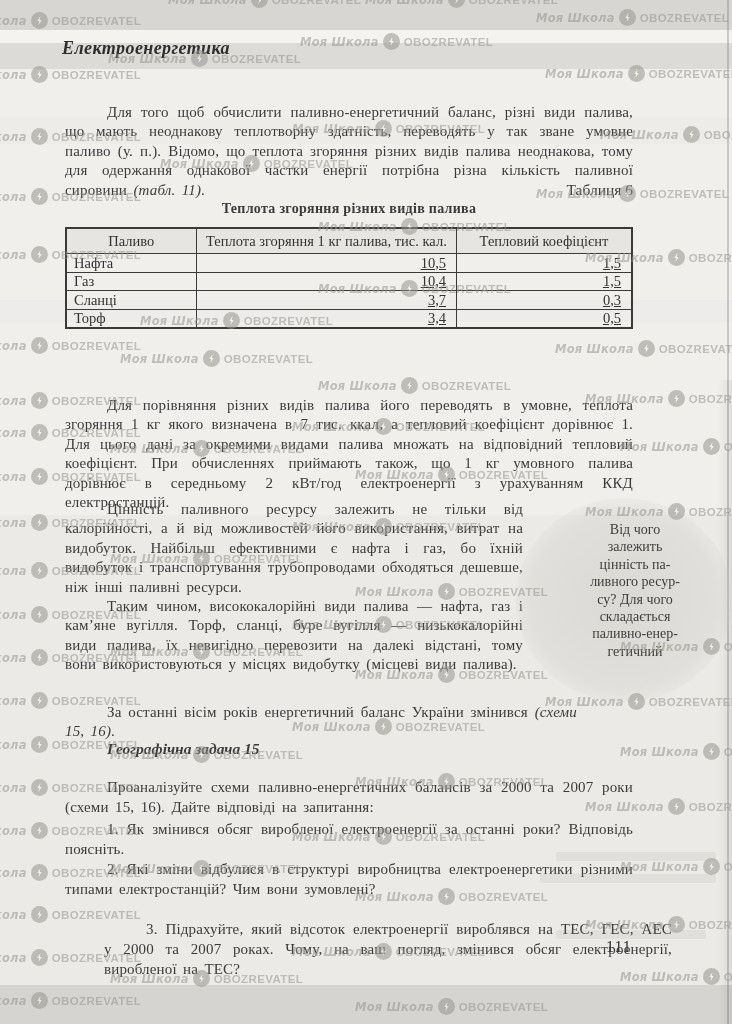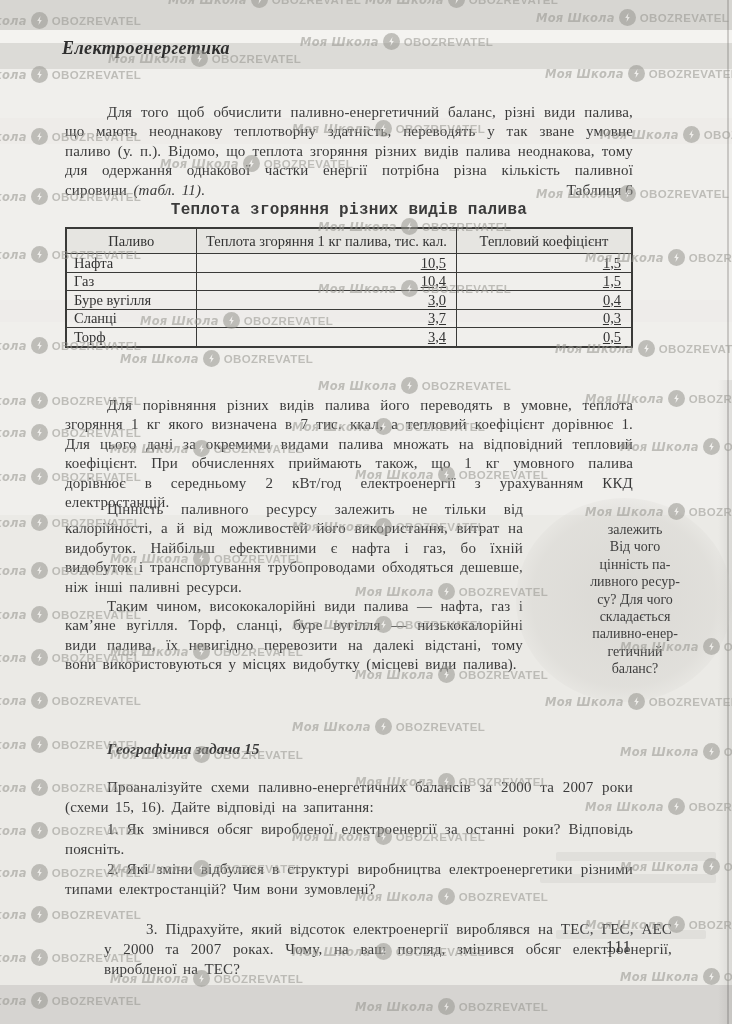--- a/index.html
+++ b/index.html
@@ -20,21 +20,21 @@
   .page-edge{position:absolute;top:0;right:3px;width:2px;height:100%;background:rgba(100,98,94,.28);}
   .edge-shadow{position:absolute;top:380px;right:0;width:14px;height:644px;
     background:linear-gradient(to right,rgba(0,0,0,0),rgba(0,0,0,.07));}
 
   
   .abs{position:absolute;}
   .chapter-title{left:62px;top:38px;font-size:18px;font-weight:bold;font-style:italic;color:#2e2e2e;letter-spacing:.4px;}
   .para{font-size:15px;line-height:19.4px;text-align:justify;text-indent:42px;word-spacing:2.5px;letter-spacing:.15px;}
   .p-intro{left:65px;top:88px;width:568px;}
   .table-label{left:65px;top:181px;width:568px;text-align:right;font-size:15.5px;}
-  .table-caption{left:65px;top:201px;width:568px;text-align:center;font-weight:bold;font-size:16px;letter-spacing:.3px;font-family:Liberation Mono, monospace;}
+  .table-caption{left:65px;top:201px;width:568px;text-align:center;font-weight:bold;font-size:14px;letter-spacing:.3px;}
   .fuel-table{left:65px;top:227px;width:568px;border-collapse:collapse;font-size:14.5px;color:#333;
     border:2px solid #3a3a38;}
   .fuel-table th{border:1px solid #3a3a38;background:#e6e5e1;font-weight:normal;height:24px;padding:0 3px;text-align:center;}
   .fuel-table td{border:1px solid #3a3a38;height:17.5px;padding:0 10px;line-height:1;}
   .fuel-table td.c1{text-align:left;padding-left:7px;}
   .fuel-table td.num{text-align:right;text-decoration:underline;}
   .p-conversion{left:65px;top:381px;width:568px;}
   .narrow-col{left:65px;top:500px;width:458px;}
   .narrow-col .para{margin:0;}
   .p-balance{left:65px;top:688px;width:512px;}
@@ -103,25 +103,20 @@
           <td class="c1">Нафта</td>
           <td class="num">10,5</td>
           <td class="num">1,5</td>
         </tr>
         <tr>
           <td class="c1">Газ</td>
           <td class="num">10,4</td>
           <td class="num">1,5</td>
         </tr>
         <tr>
-          <td class="c1">Буре вугілля</td>
-          <td class="num">3,0</td>
-          <td class="num">0,4</td>
-        </tr>
-        <tr>
           <td class="c1">Сланці</td>
           <td class="num">3,7</td>
           <td class="num">0,3</td>
         </tr>
         <tr>
           <td class="c1">Торф</td>
           <td class="num">3,4</td>
           <td class="num">0,5</td>
         </tr>
       </tbody>
@@ -129,31 +124,31 @@
 
   <p class="abs para p-conversion">Для порівняння різних видів палива його переводять в умовне, теплота згоряння 1 кг якого визначена в 7 тис. ккал, а тепловий коефіцієнт дорівнює 1. Для цього дані за окремими видами палива множать на відповідний тепловий коефіцієнт. При обчисленнях приймають також, що 1 кг умовного палива дорівнює в середньому 2 кВт/год електроенергії з урахуванням ККД електростанцій.</p>
 
   <div class="abs narrow-col">
     <p class="para">Цінність паливного ресурсу залежить не тільки від калорійності, а й від можливостей його використання, витрат на видобуток. Найбільш ефективними є нафта і газ, бо їхній видобуток і транспортування трубопроводами обходяться дешевше, ніж інші паливні ресурси.</p>
     <p class="para">Таким чином, висококалорійні види палива — нафта, газ і кам’яне вугілля. Торф, сланці, буре вугілля — низькокалорійні види палива, їх невигідно перевозити на далекі відстані, тому вони використовуються у місцях видобутку (місцеві види палива).</p>
   </div>
 
   <div class="abs sidebar-blob"></div>
   <div class="abs sidebar-note">
+      <div>Від чого</div>
       <div>залежить</div>
-      <div>Від чого</div>
       <div>цінність па-</div>
       <div>ливного ресур-</div>
       <div>су? Для чого</div>
       <div>складається</div>
       <div>паливно-енер-</div>
       <div>гетичний</div>
-      <div>баланс?</div>
     </div>
 
+  <p class="abs para p-balance"><span>За останні вісім років енергетичний баланс України змінився </span><i>(схеми 15, 16)</i><span>.</span></p>
 
   <div class="abs task-heading">Географічна задача 15</div>
   <p class="abs para task-para p-task-intro">Проаналізуйте схеми паливно-енергетичних балансів за 2000 та 2007 роки (схеми 15, 16). Дайте відповіді на запитання:</p>
   <p class="abs para task-para q1">1. Як змінився обсяг виробленої електроенергії за останні роки? Відповідь поясніть.</p>
   <p class="abs para task-para q2">2. Які зміни відбулися в структурі виробництва електроенергетики різними типами електростанцій? Чим вони зумовлені?</p>
   <p class="abs para task-para q3">3. Підрахуйте, який відсоток електроенергії вироблявся на ТЕС, ГЕС, АЕС у 2000 та 2007 роках. Чому, на ваш погляд, змінився обсяг електроенергії, виробленої на ТЕС?</p>
 
   <div class="abs page-number">111</div>
 
   <div class="ghost g1"></div>

